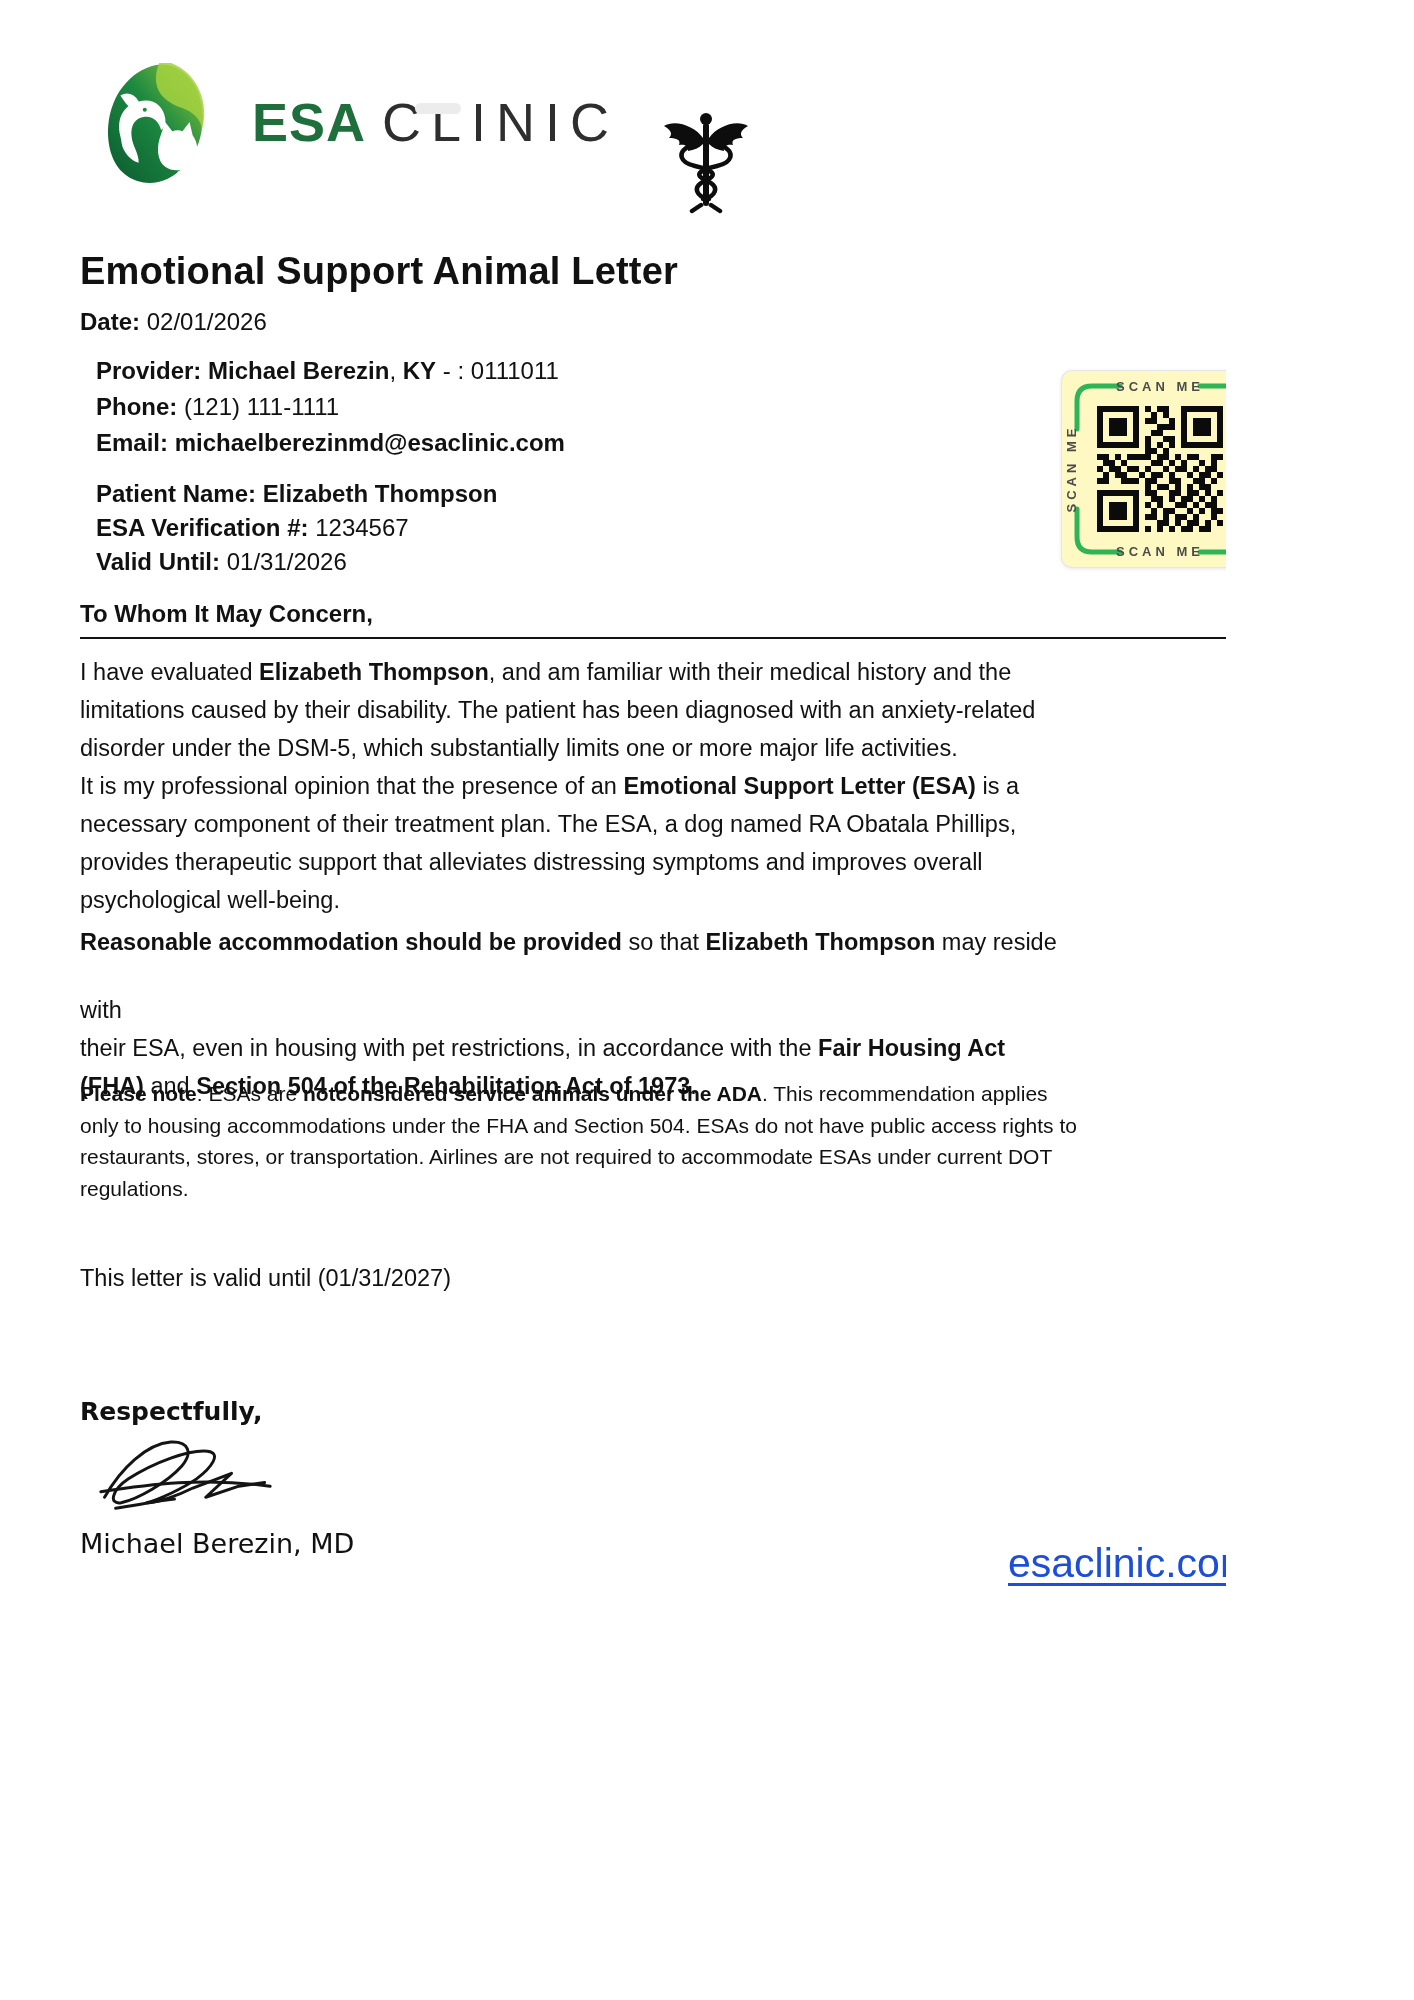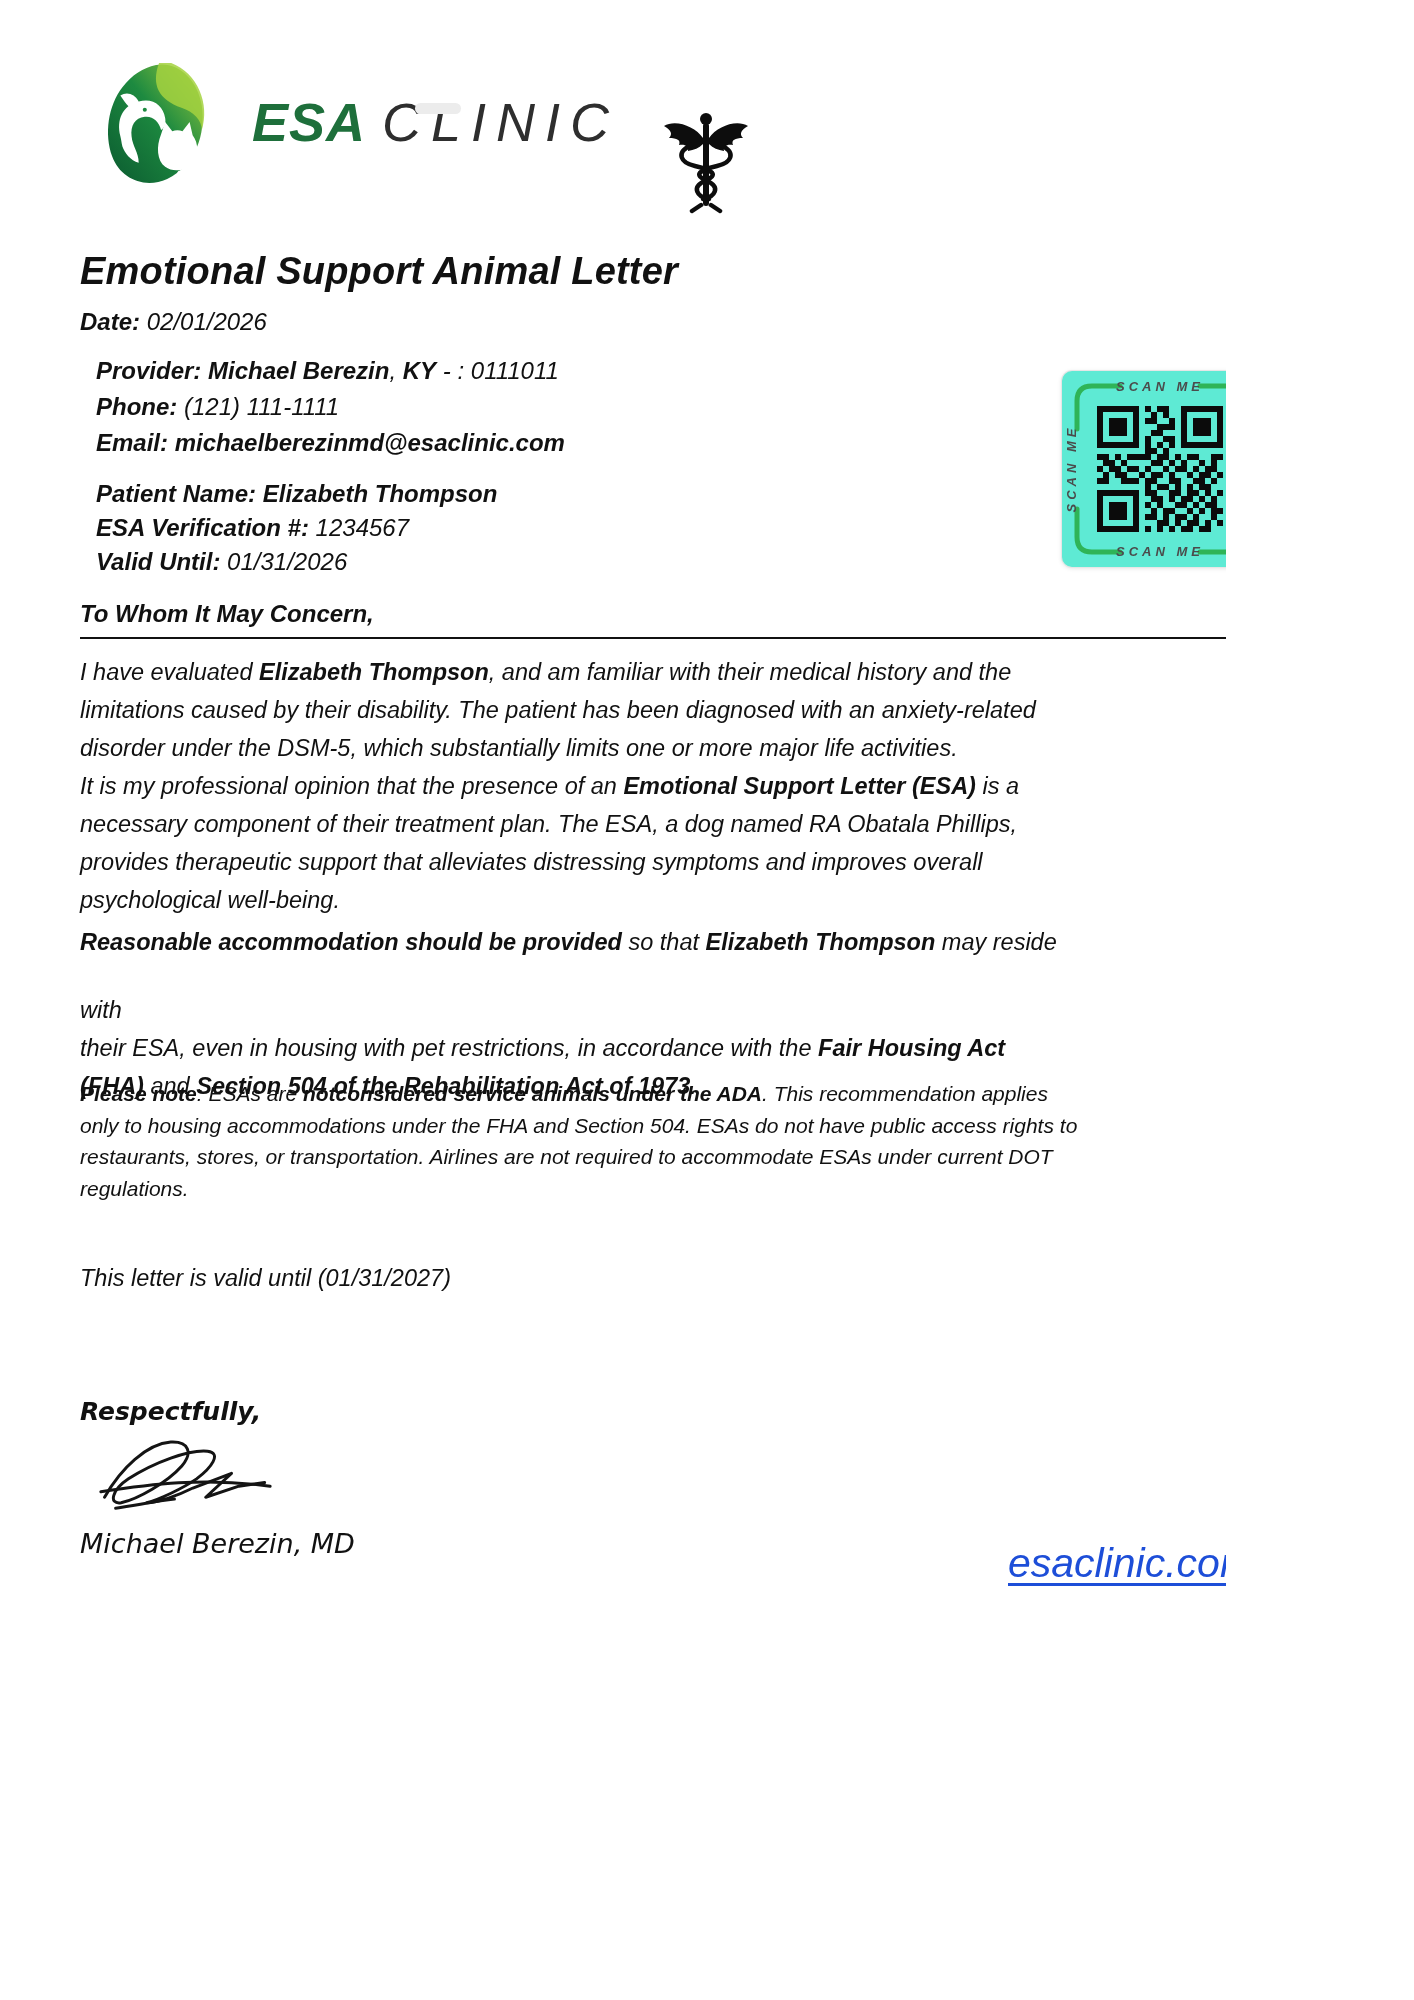--- a/index.html
+++ b/index.html
@@ -3,21 +3,20 @@
 <meta charset="utf-8">
 <style>
   html,body{margin:0;padding:0;background:#ffffff;}
   .page{
     position:relative;
     width:1226px;height:2000px;
     background:#ffffff;
     color:#111111;
     font-family:"Liberation Sans",sans-serif;
     overflow:hidden;
-    font-style:italic;
   }
 
   
   .brand-logo{position:absolute;left:100px;top:58px;width:112px;height:132px;}
   .brand-text{position:absolute;left:252px;top:92px;font-size:54px;line-height:60px;white-space:nowrap;}
   .brand-esa{font-weight:bold;color:#1e6f3b;letter-spacing:1px;}
   .brand-clinic{font-weight:normal;color:#2e2e2e;letter-spacing:10px;margin-left:16px;}
   .caduceus{position:absolute;left:660px;top:110px;width:92px;height:104px;}
   .smudge{position:absolute;left:415px;top:103px;width:46px;height:11px;background:#ececec;border-radius:6px;}
 
@@ -49,21 +48,21 @@
   .website{
     position:absolute;left:1008px;top:1540px;
     font-size:41px;color:#1d4ed8;text-decoration:underline;
     text-decoration-thickness:3px;text-underline-offset:6px;
     cursor:pointer;white-space:nowrap;
   }
 
   
   .qr-card{
     position:absolute;left:1062px;top:371px;width:196px;height:196px;
-    background:#5eead4;border-radius:10px;
+    background:#fef9c3;border-radius:10px;
     box-shadow:0 0 0 1px #e6e6e6, 0 1px 5px rgba(0,0,0,.14);
   }
   .qr-frame{position:absolute;left:0;top:0;width:196px;height:196px;}
   .qr-label{
     position:absolute;font-size:13px;font-weight:bold;letter-spacing:4px;
     color:#4b4b4b;text-align:center;white-space:nowrap;
   }
   .qr-label-top{left:0;right:0;top:8px;}
   .qr-label-bottom{left:0;right:0;bottom:8px;}
   .qr-label-left{left:-66px;top:90px;width:150px;transform:rotate(-90deg);}

